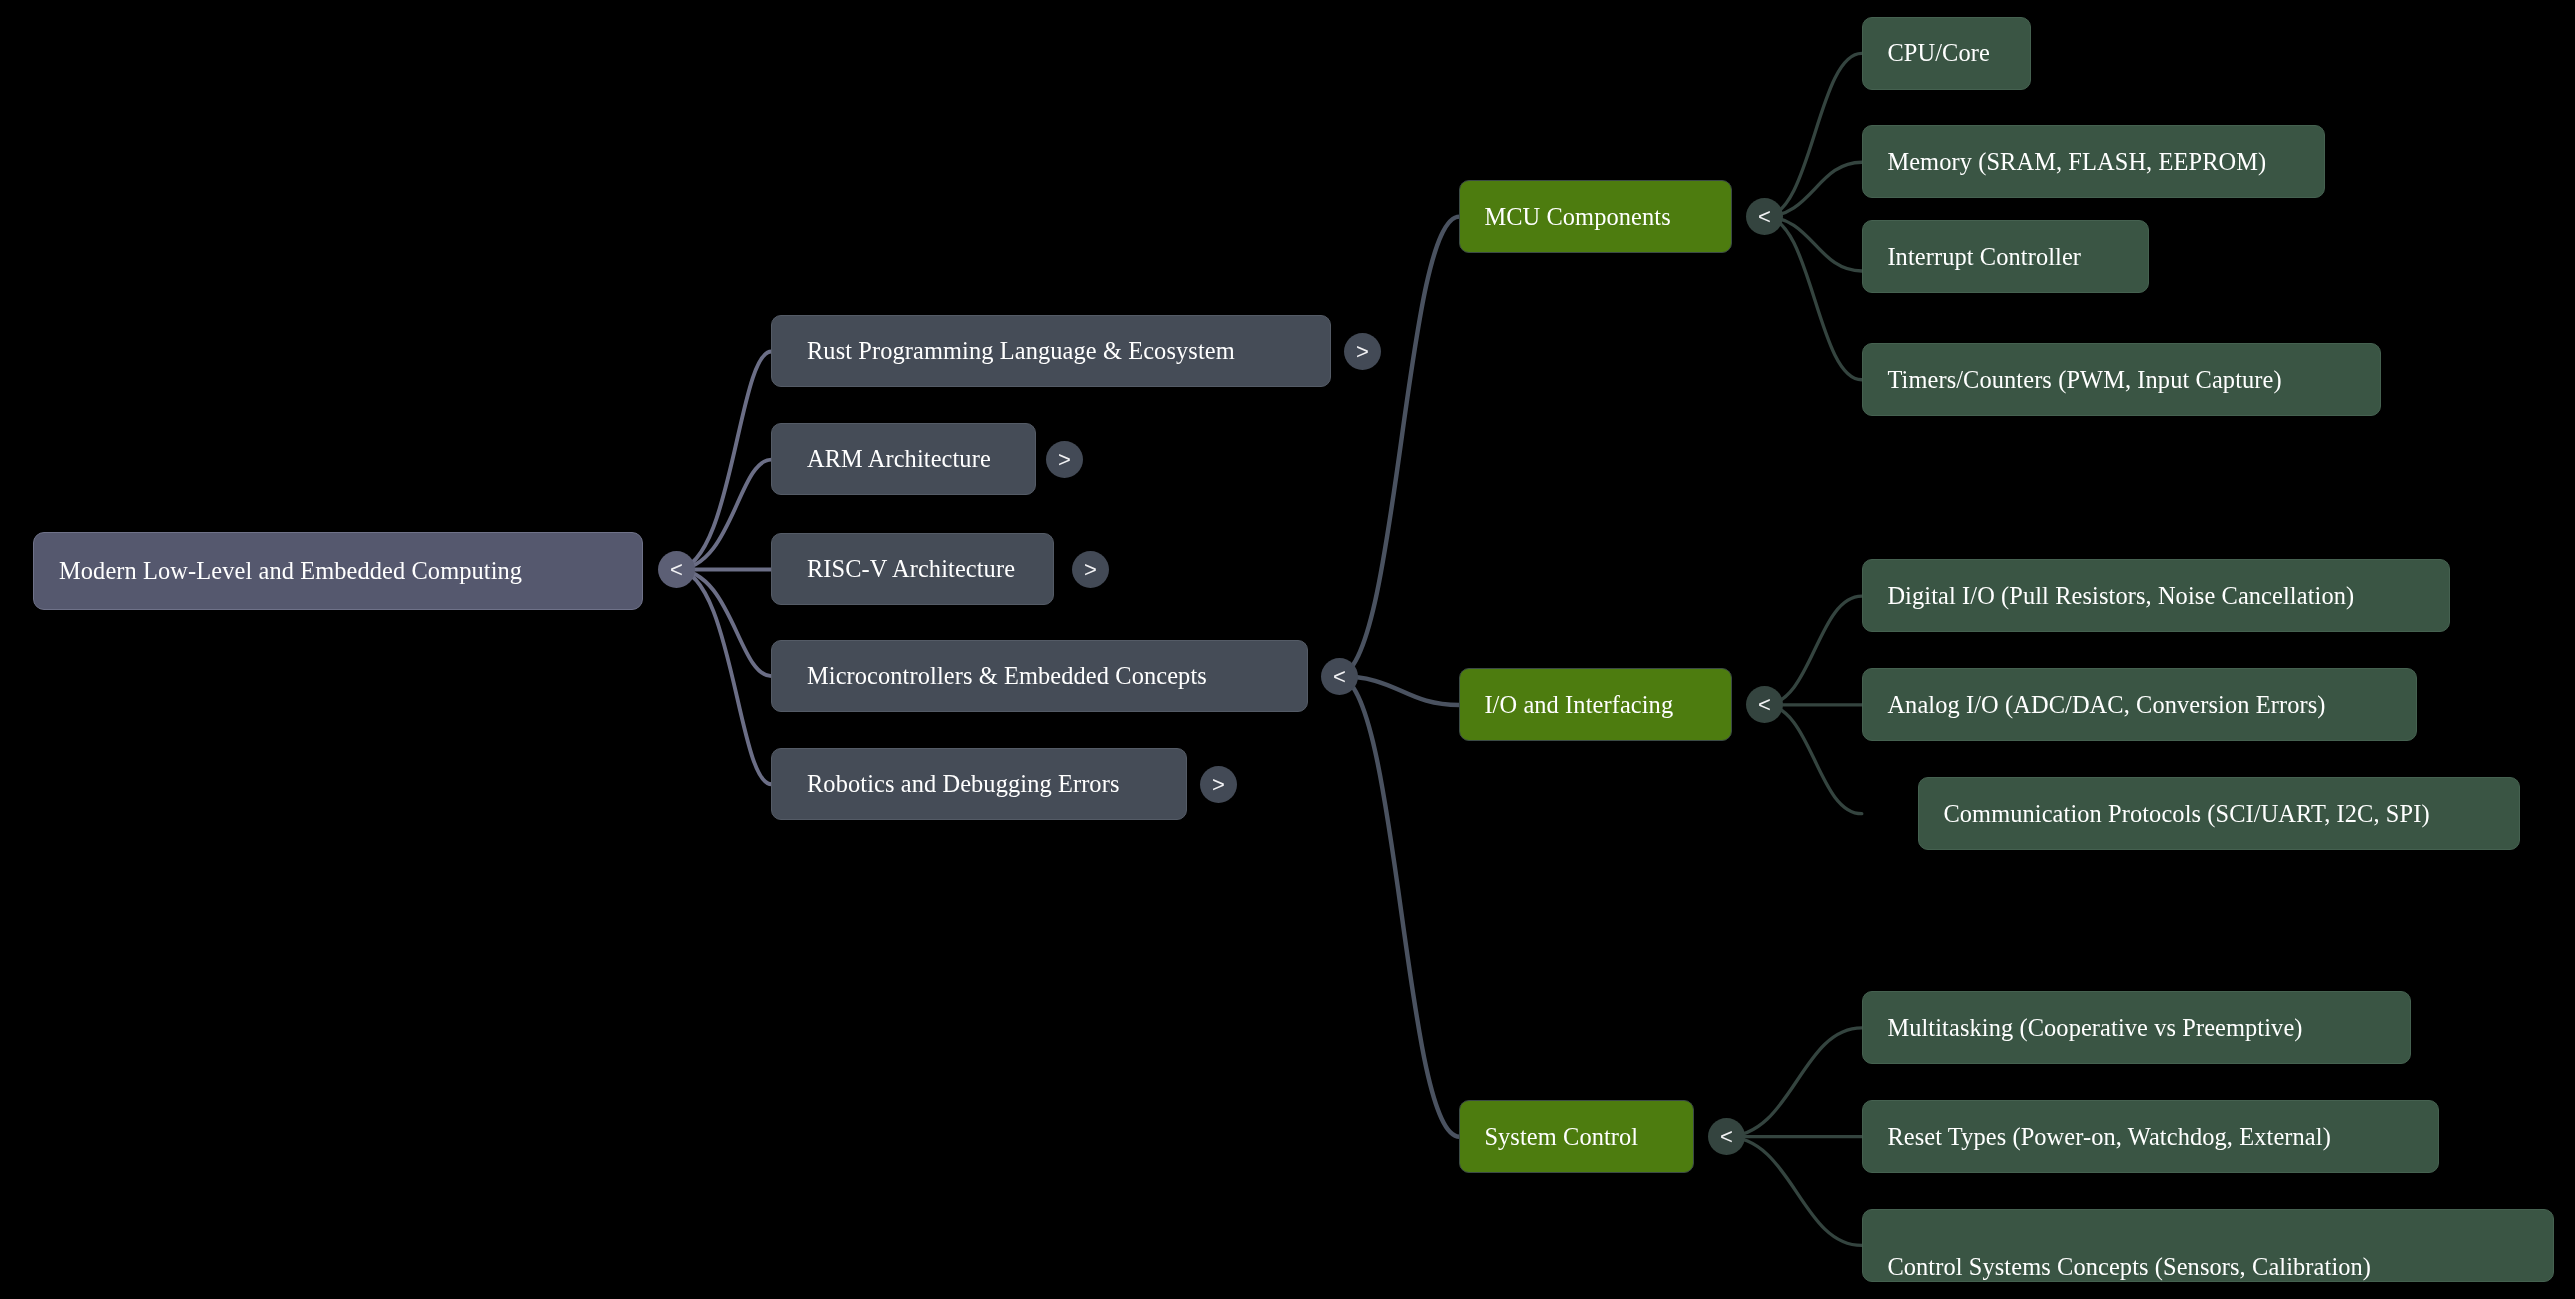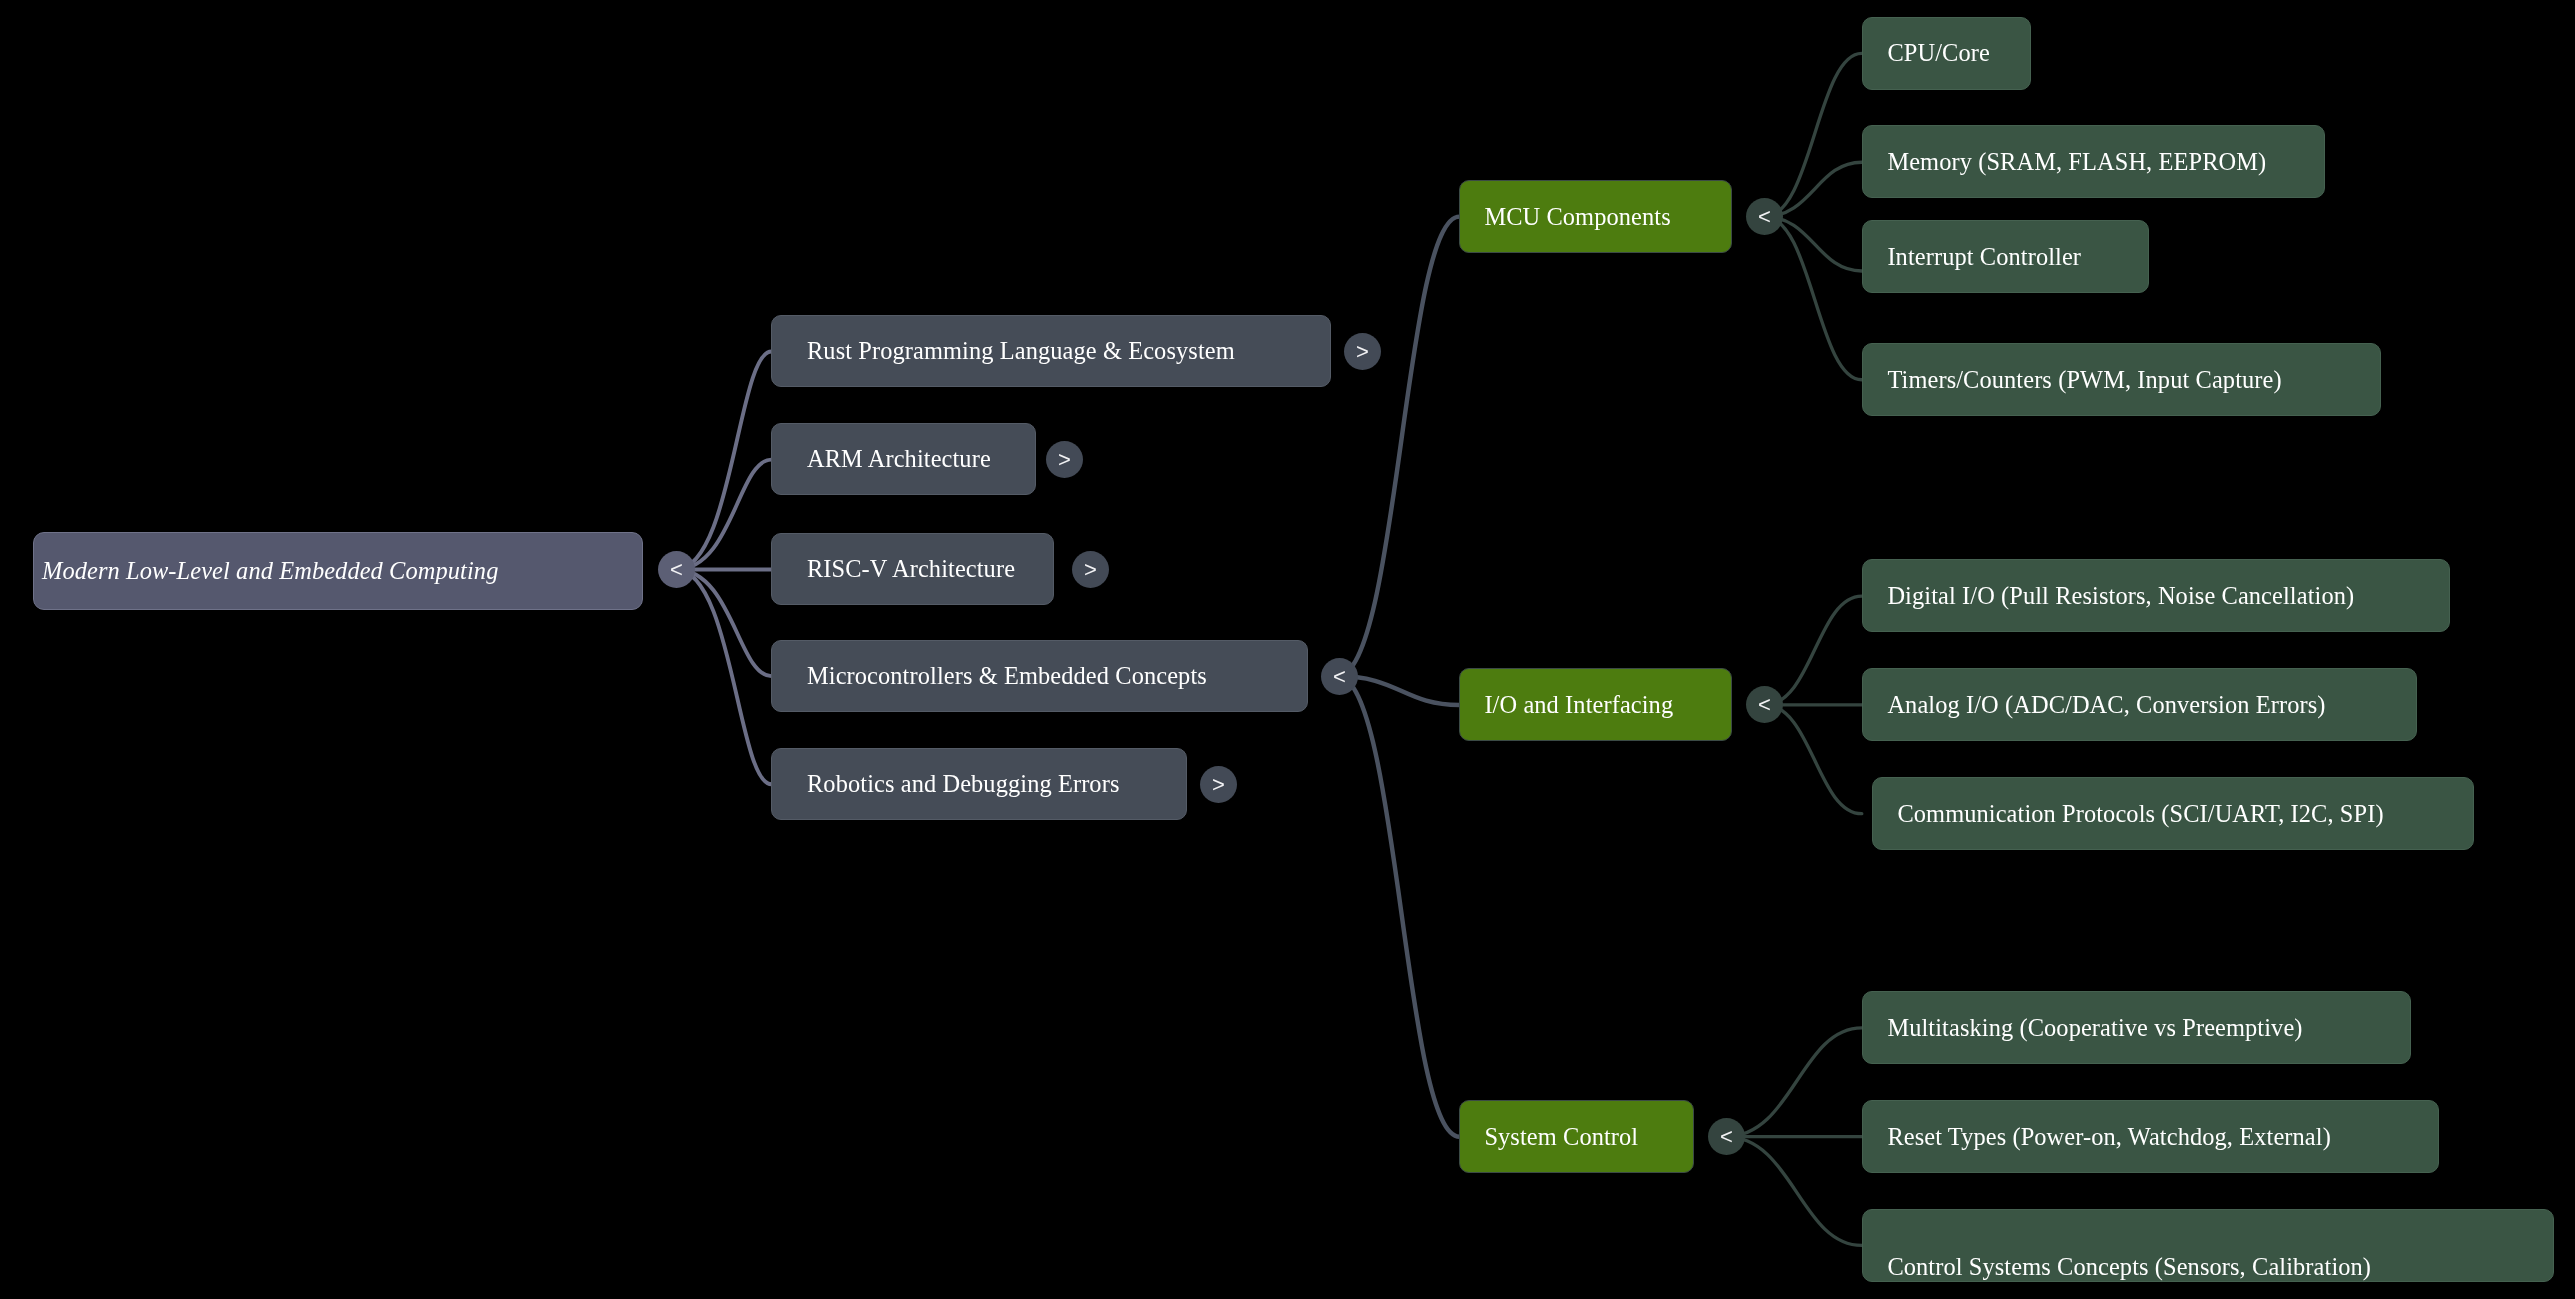--- a/index.html
+++ b/index.html
@@ -39,22 +39,21 @@
   .node .label {
     display: block;
     width: 100%;
   }
   
   .d0 {
     background: #55586e;
     border: 1.1px solid #6f7289;
     border-radius: 11px;
     font-size: 24.4px;
-    padding: 0 8px;
-    font-style: italic;
+    padding: 0 25px;
   }
   
   .d1 {
     background: #454c57;
     border: 1.1px solid #545b66;
     font-size: 24.4px;
     padding: 0 35px;
   }
   
   .d2 {
@@ -195,21 +194,21 @@
   </div>
 
   <div class="node d3" style="left:1862px; top:559px; width:588px; height:73px;">
     <span class="label">Digital I/O (Pull Resistors, Noise Cancellation)</span>
   </div>
 
   <div class="node d3" style="left:1862px; top:668px; width:555px; height:73px;">
     <span class="label">Analog I/O (ADC/DAC, Conversion Errors)</span>
   </div>
 
-  <div class="node d3" style="left:1872px; top:777px; width:602px; height:73px;">
+  <div class="node d3" style="left:1918px; top:777px; width:602px; height:73px;">
     <span class="label">Communication Protocols (SCI/UART, I2C, SPI)</span>
   </div>
 
   <div class="node d3" style="left:1862px; top:991px; width:549px; height:73px;">
     <span class="label">Multitasking (Cooperative vs Preemptive)</span>
   </div>
 
   <div class="node d3" style="left:1862px; top:1100px; width:577px; height:73px;">
     <span class="label">Reset Types (Power-on, Watchdog, External)</span>
   </div>

